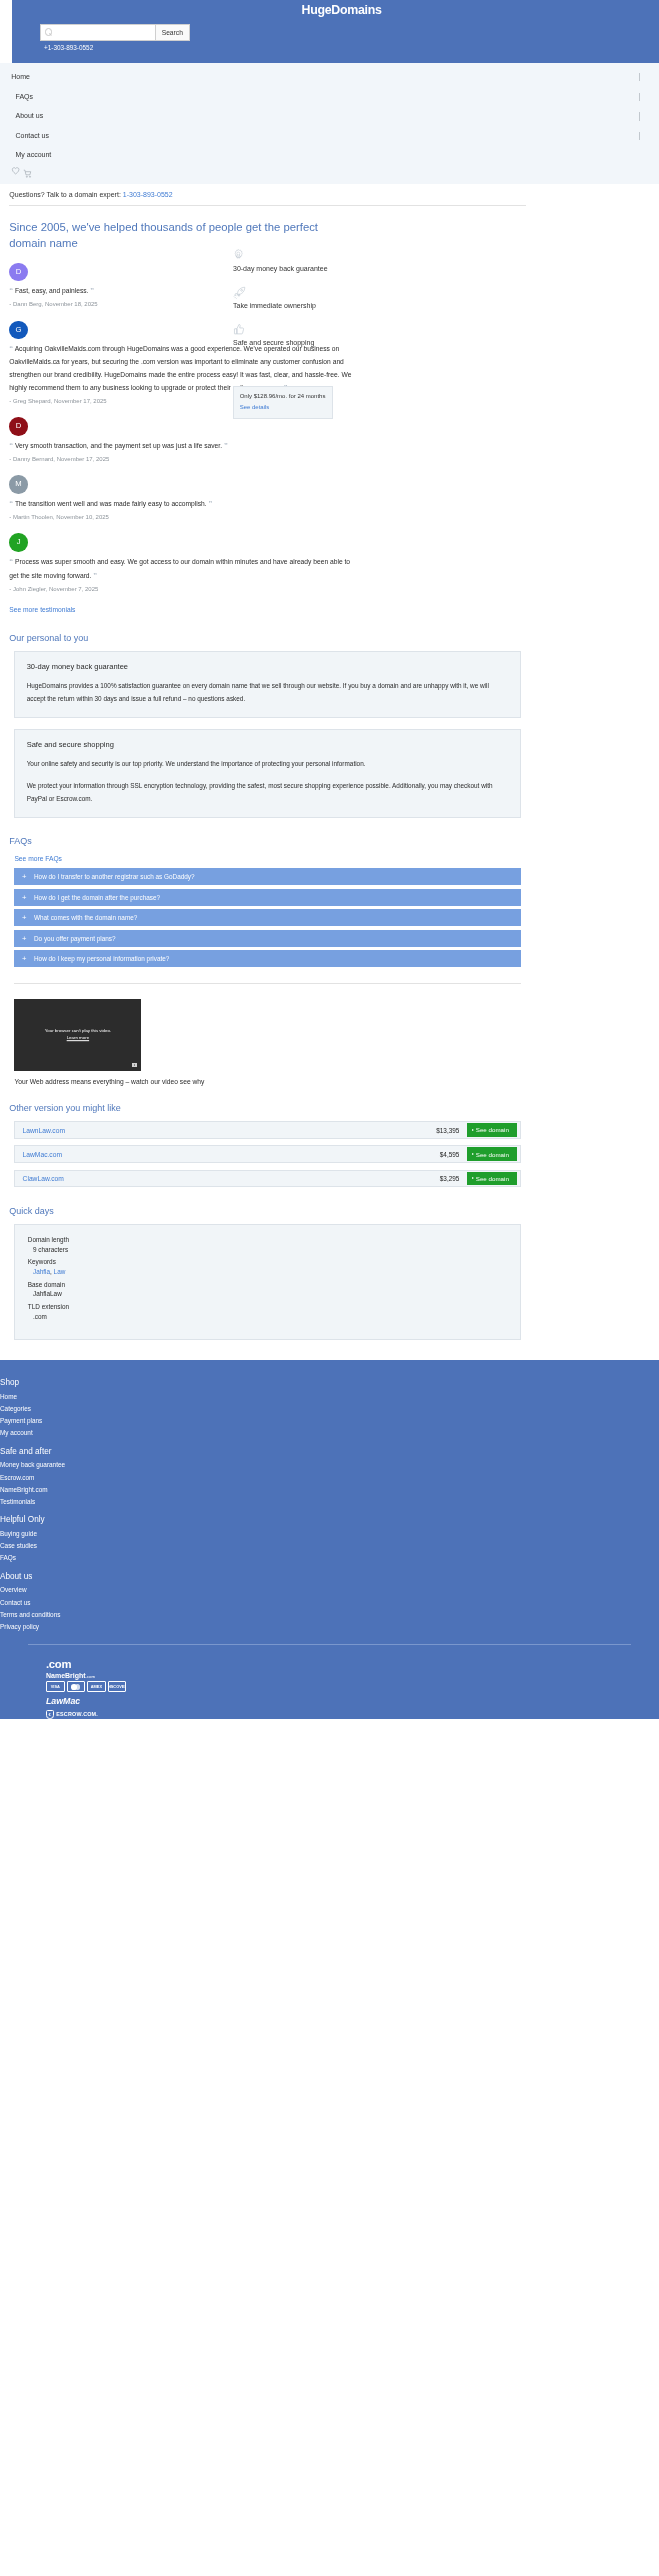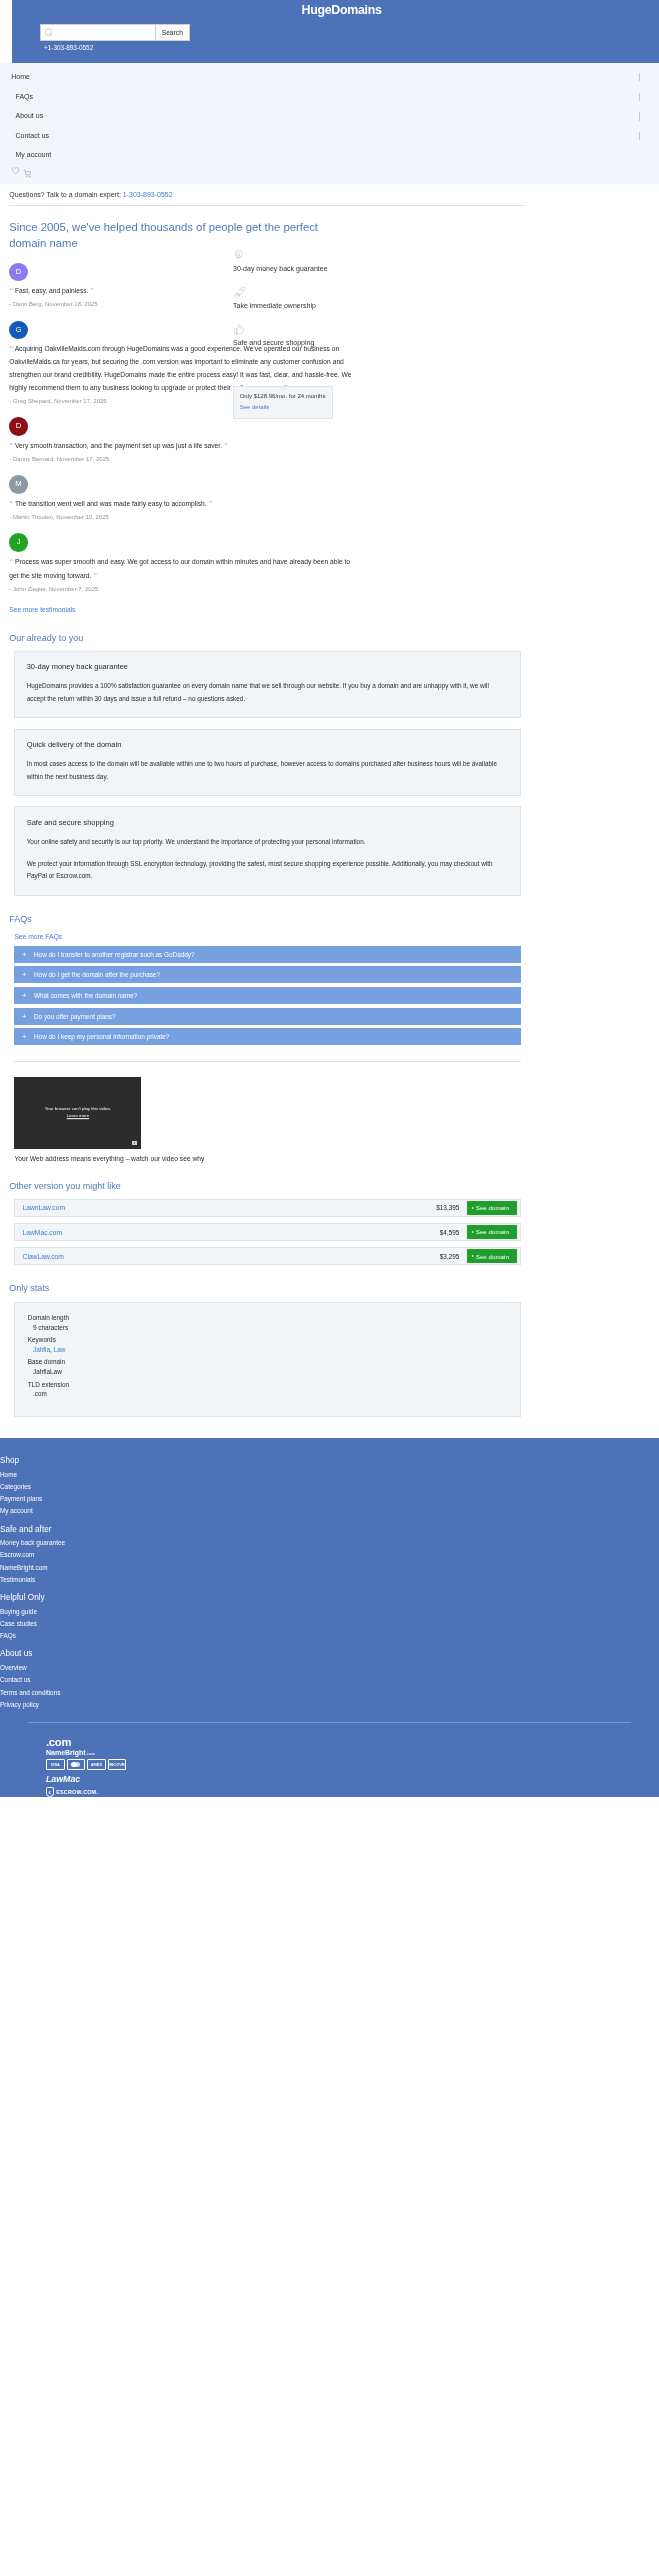--- a/index.html
+++ b/index.html
@@ -593,29 +593,25 @@
     <div class="t-item">
       <div class="t-avatar" style="background:#21a323">J</div>
       <div class="t-quote"><span class="q-mark">“</span>
         <span>Process was super smooth and easy. We got access to our domain within minutes and have already been able to get the site moving forward.</span>
         <span class="q-mark">”</span></div>
       <div class="t-author">- John Ziegler, November 7, 2025</div>
     </div>
     <a class="link-blue" href="#">See more testimonials</a>
   </div>
 
-  <h2 class="section-title">Our already to you</h2>
+  <h2 class="section-title">Our personal to you</h2>
 
   <div class="card">
     <h3>30-day money back guarantee</h3>
     <p>HugeDomains provides a 100% satisfaction guarantee on every domain name that we sell through our website. If you buy a domain and are unhappy with it, we will accept the return within 30 days and issue a full refund – no questions asked.</p>
-  </div>
-  <div class="card">
-    <h3>Quick delivery of the domain</h3>
-    <p>In most cases access to the domain will be available within one to two hours of purchase, however access to domains purchased after business hours will be available within the next business day.</p>
   </div>
   <div class="card">
     <h3>Safe and secure shopping</h3>
     <p>Your online safety and security is our top priority. We understand the importance of protecting your personal information.</p>
     <p>We protect your information through SSL encryption technology, providing the safest, most secure shopping experience possible. Additionally, you may checkout with PayPal or Escrow.com.</p>
   </div>
 
   <h2 class="section-title">FAQs</h2>
   <div class="faq-link-wrap">
     <a class="link-blue" href="#">See more FAQs</a>
@@ -671,21 +667,21 @@
   </div>
   <div class="dom-row">
     <a class="dom-name" href="#">ClawLaw.com</a>
     <span class="dom-price">$3,295</span>
     <button class="dom-btn">
       <span class="caret"></span>
       <span>See domain</span>
     </button>
   </div>
 
-  <h2 class="section-title">Only stats</h2>
+  <h2 class="section-title">Quick days</h2>
   <div class="stats-card">
     <div class="stat-label">Domain length</div>
     <div class="stat-value">9 characters</div>
 
     <div class="stat-label">Keywords</div>
     <div class="stat-value">
       <a href="#">Jahfla</a><span>,</span>
       <a href="#">Law</a>
     </div>
 

